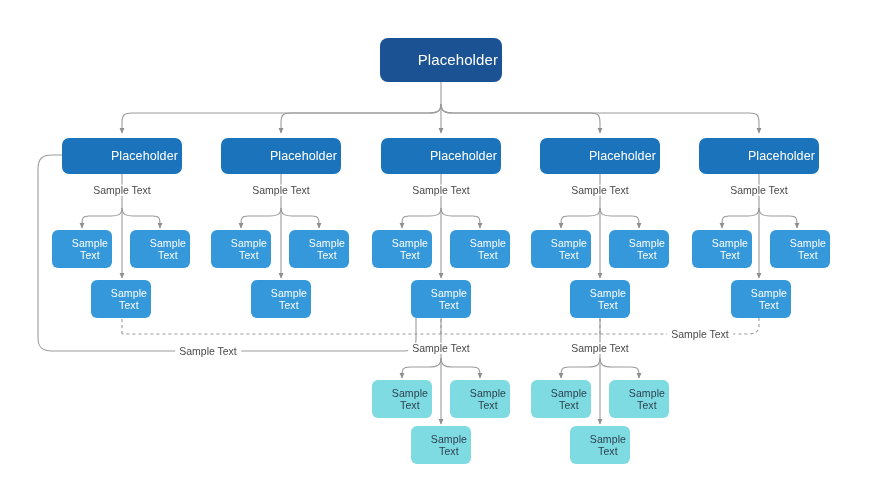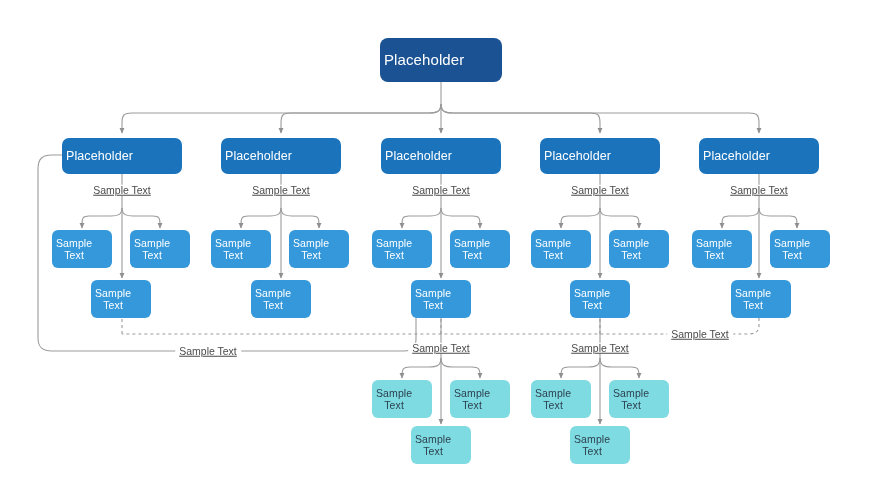--- a/index.html
+++ b/index.html
@@ -15,21 +15,21 @@
   
   #wires{position:absolute;left:0;top:0;width:870px;height:489px;z-index:1;}
 
   
   .node{
     position:absolute;
     z-index:3;
     box-sizing:border-box;
     display:flex;
     align-items:center;
-    justify-content:flex-start;
+    justify-content:flex-end;
     text-align:center;
     border-radius:7px;
     color:#ffffff;
     line-height:1.18;
     letter-spacing:.1px;
   }
   .node.root{
     background:#1a5293;
     font-size:15px;
     border-radius:8px;
@@ -55,21 +55,20 @@
   .elabel{
     position:absolute;
     z-index:4;
     font-size:10.5px;
     color:#4a4a4a;
     white-space:nowrap;
     background:#ffffff;
     padding:0 4px;
     transform:translate(-50%,-50%);
     line-height:1;
-    text-decoration:underline;
   }
 </style>
 </head>
 <body>
 
 <div id="stage">
 
   <svg id="wires" viewBox="0 0 870 489" width="870" height="489" xmlns="http://www.w3.org/2000/svg">
     <defs>
       <marker id="ah" markerWidth="7" markerHeight="7" refX="5.4" refY="3" orient="auto" markerUnits="userSpaceOnUse">

